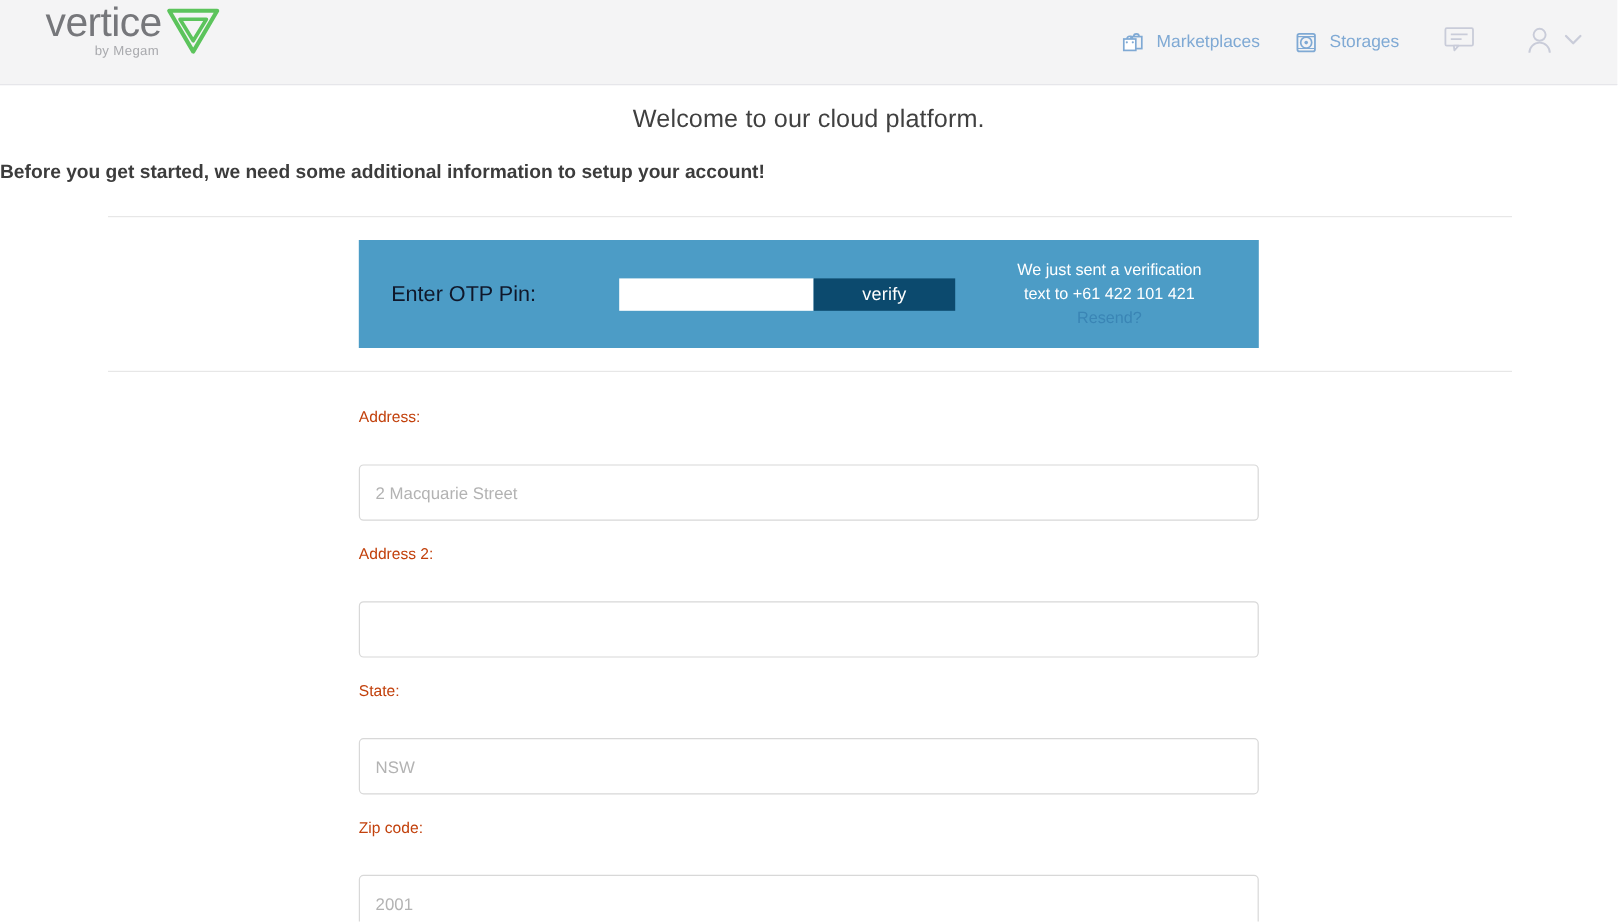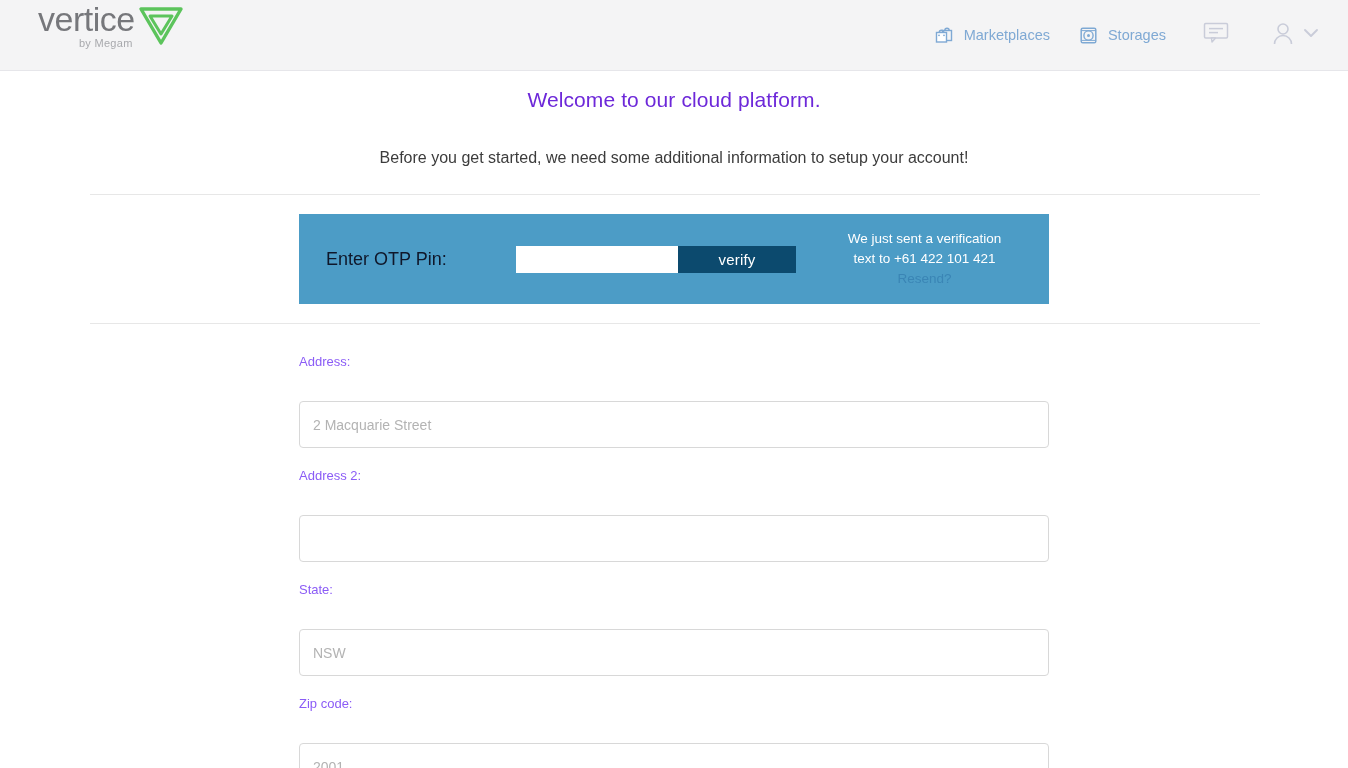--- a/index.html
+++ b/index.html
@@ -83,30 +83,30 @@
     padding: 8px 10px 8px 18px;
     cursor: pointer;
   }
 
   
   .page { padding-top: 17px; }
 
   .welcome-title {
     text-align: center;
     font-size: 21px;
-    color: #6d28d9;
+    color: #404040;
     font-weight: 400;
     letter-spacing: 0.1px;
   }
   .welcome-sub {
-    text-align: center;
+    text-align: left;
     font-size: 16px;
     color: #3c3c3c;
-    margin-top: 37px;
-    font-weight: 400;
+    margin-top: 23px;
+    font-weight: 700;
   }
 
   .divider {
     height: 1px;
     background: #e7e7e7;
     margin: 27px 88px 0 90px;
   }
 
   
   .otp-wrap { padding: 19px 0; }
@@ -171,21 +171,21 @@
   
   .form {
     width: 750px;
     margin: 0 auto;
     padding-top: 30px;
   }
   .field { margin-bottom: 20px; }
   .field-label {
     display: block;
     font-size: 13px;
-    color: #8b5cf6;
+    color: #c2410c;
     margin-bottom: 8px;
   }
   .field-input {
     width: 750px;
     height: 47px;
     border: 1px solid #d8d8d8;
     border-radius: 4px;
     padding: 0 13px;
     font-size: 14px;
     color: #555;

